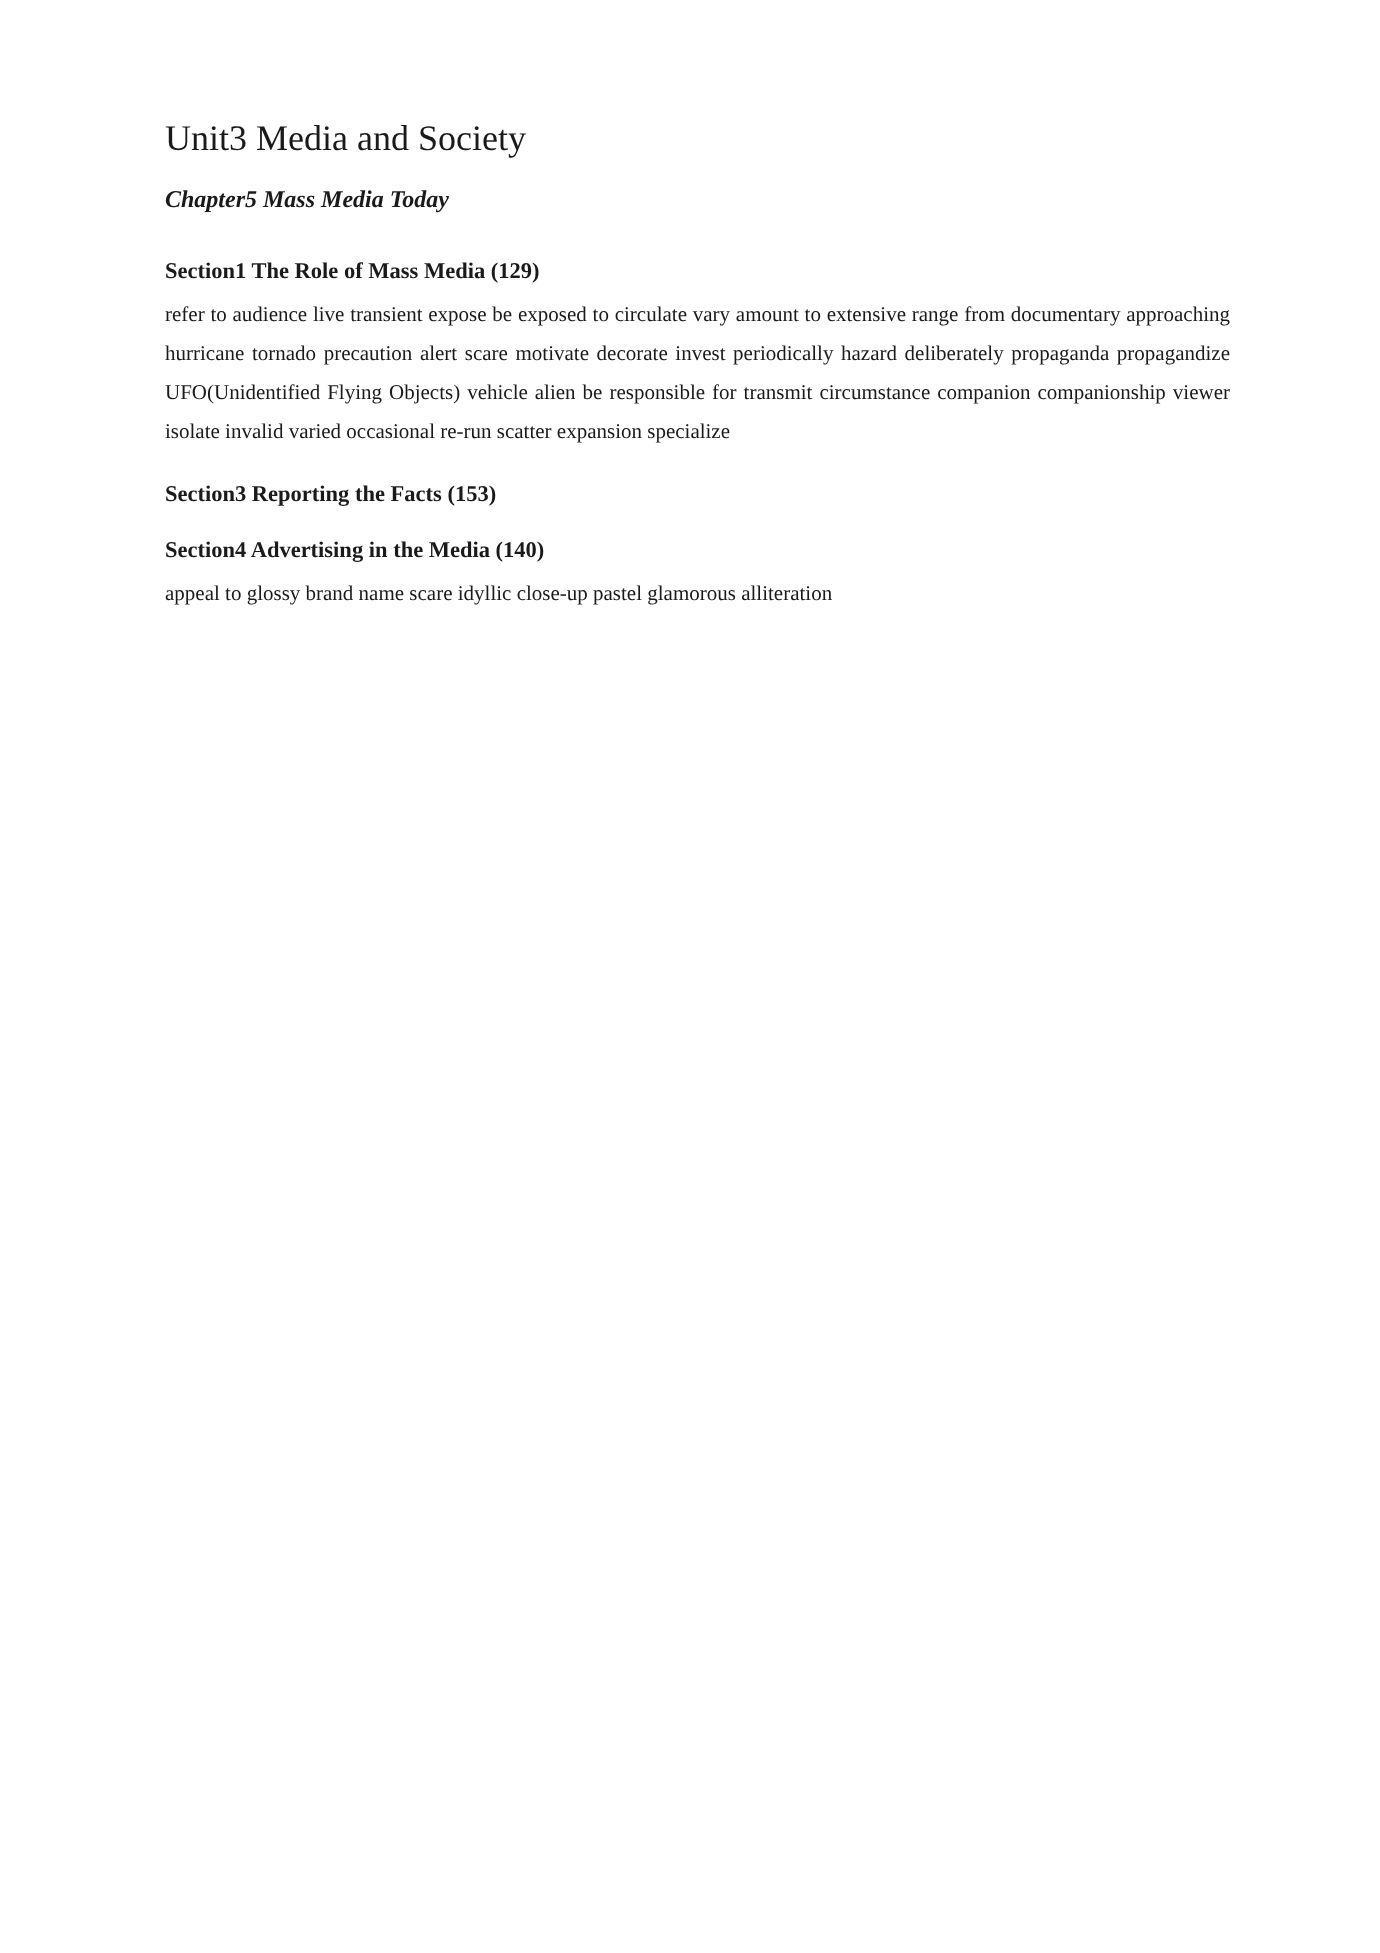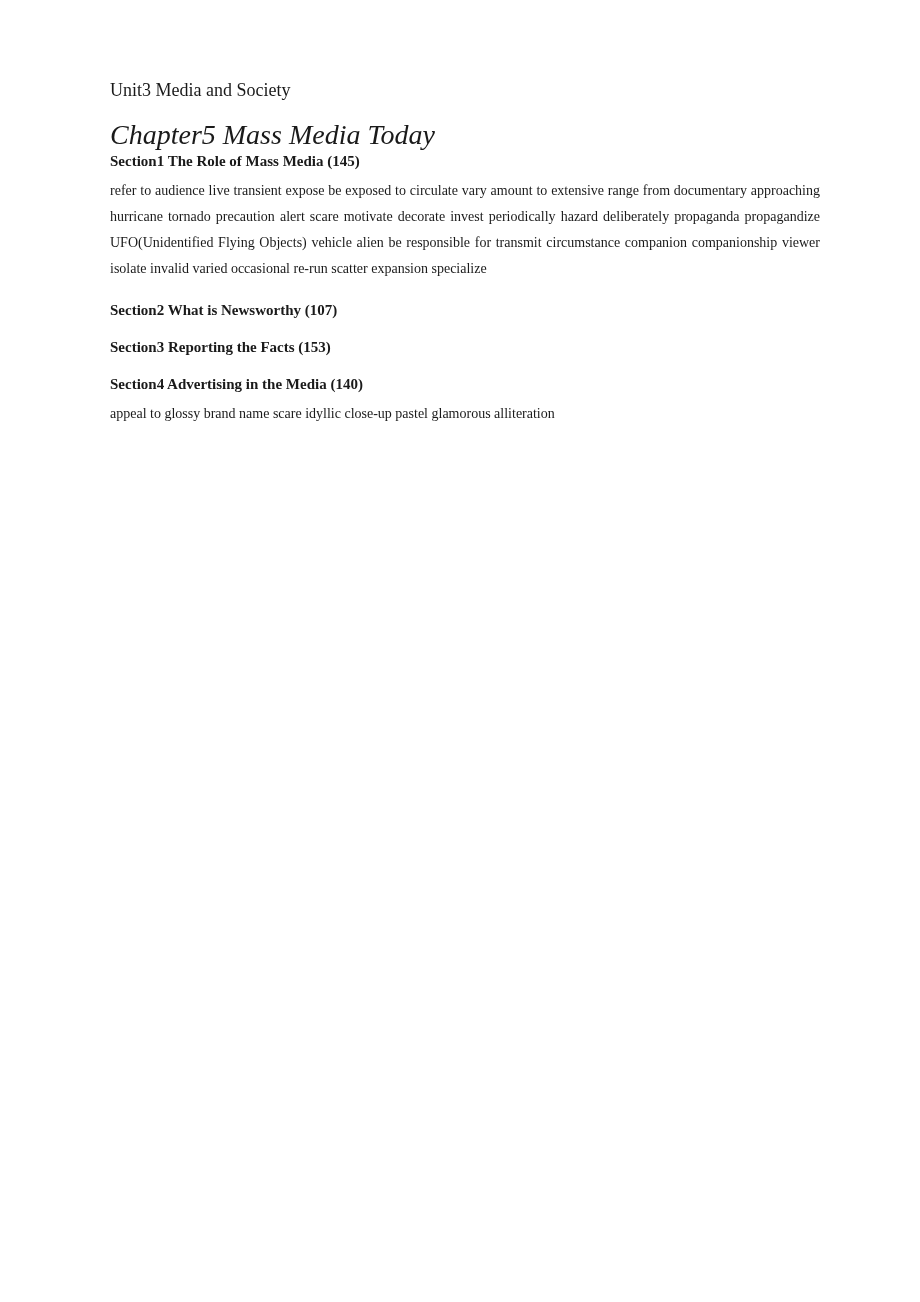--- a/index.html
+++ b/index.html
@@ -11,31 +11,31 @@
     body {
       background: #ffffff;
       font-family: "Times New Roman", Times, serif;
       color: #1a1a1a;
       width: 920px;
       min-height: 1302px;
       padding: 80px 100px 80px 110px;
     }
 
     .page-title {
-      font-size: 18px;
+      font-size: 24px;
       font-weight: normal;
       margin-bottom: 18px;
       font-family: "Times New Roman", Times, serif;
     }
 
     .chapter-title {
-      font-size: 28px;
-      font-weight: normal;
+      font-size: 16px;
+      font-weight: bold;
       font-style: italic;
-      margin-bottom: 2px;
+      margin-bottom: 30px;
       font-family: "Times New Roman", Times, serif;
     }
 
     .section-title {
       font-size: 15px;
       font-weight: bold;
       margin-bottom: 8px;
       font-family: "Times New Roman", Times, serif;
     }
 
@@ -52,25 +52,24 @@
     }
   </style>
 </head>
 <body>
 
 <h1 class="page-title">Unit3 Media and Society</h1>
 <h2 class="chapter-title">Chapter5 Mass Media Today</h2>
 
 <div id="sections-container">
     <div class="section-block">
-      <p class="section-title">Section1 The Role of Mass Media (145)</p>
+      <p class="section-title">Section1 The Role of Mass Media (129)</p>
       <p class="vocab-block">refer to    audience    live    transient    expose    be exposed to    circulate    vary    amount to    extensive    range from    documentary    approaching    hurricane    tornado    precaution    alert    scare    motivate    decorate    invest    periodically    hazard    deliberately    propaganda    propagandize    UFO(Unidentified Flying Objects)    vehicle    alien    be responsible for    transmit    circumstance    companion    companionship    viewer    isolate    invalid    varied    occasional    re-run    scatter    expansion    specialize</p>
     </div>
     <div class="section-block">
-      <p class="section-title">Section2 What is Newsworthy (107)</p>
     </div>
     <div class="section-block">
       <p class="section-title">Section3 Reporting the Facts (153)</p>
     </div>
     <div class="section-block">
       <p class="section-title">Section4 Advertising in the Media (140)</p>
       <p class="vocab-block">appeal to    glossy    brand name    scare    idyllic    close-up    pastel    glamorous    alliteration</p>
     </div>
   </div>
 

